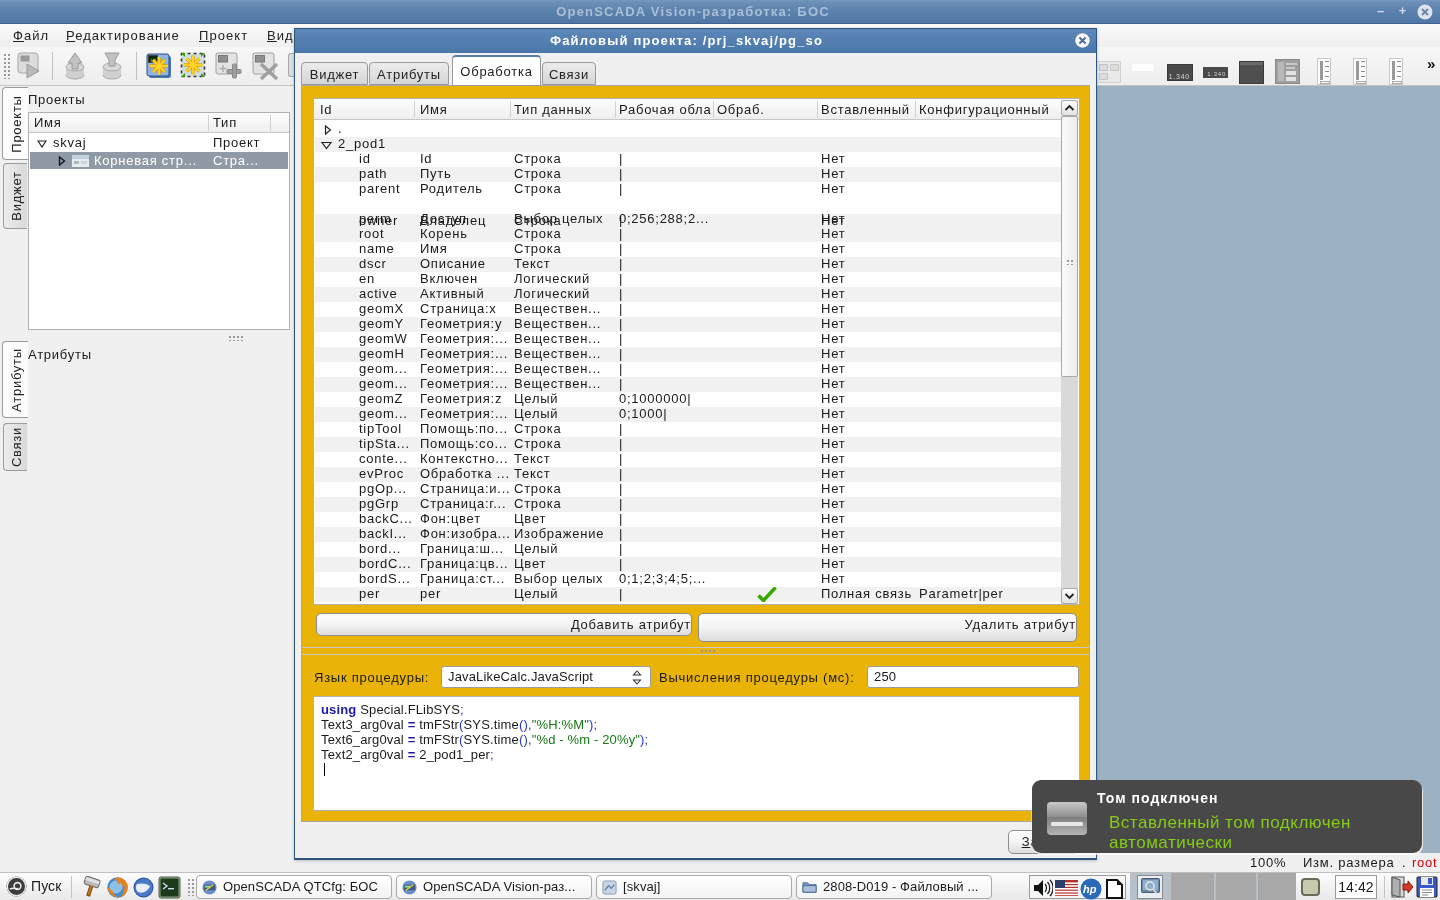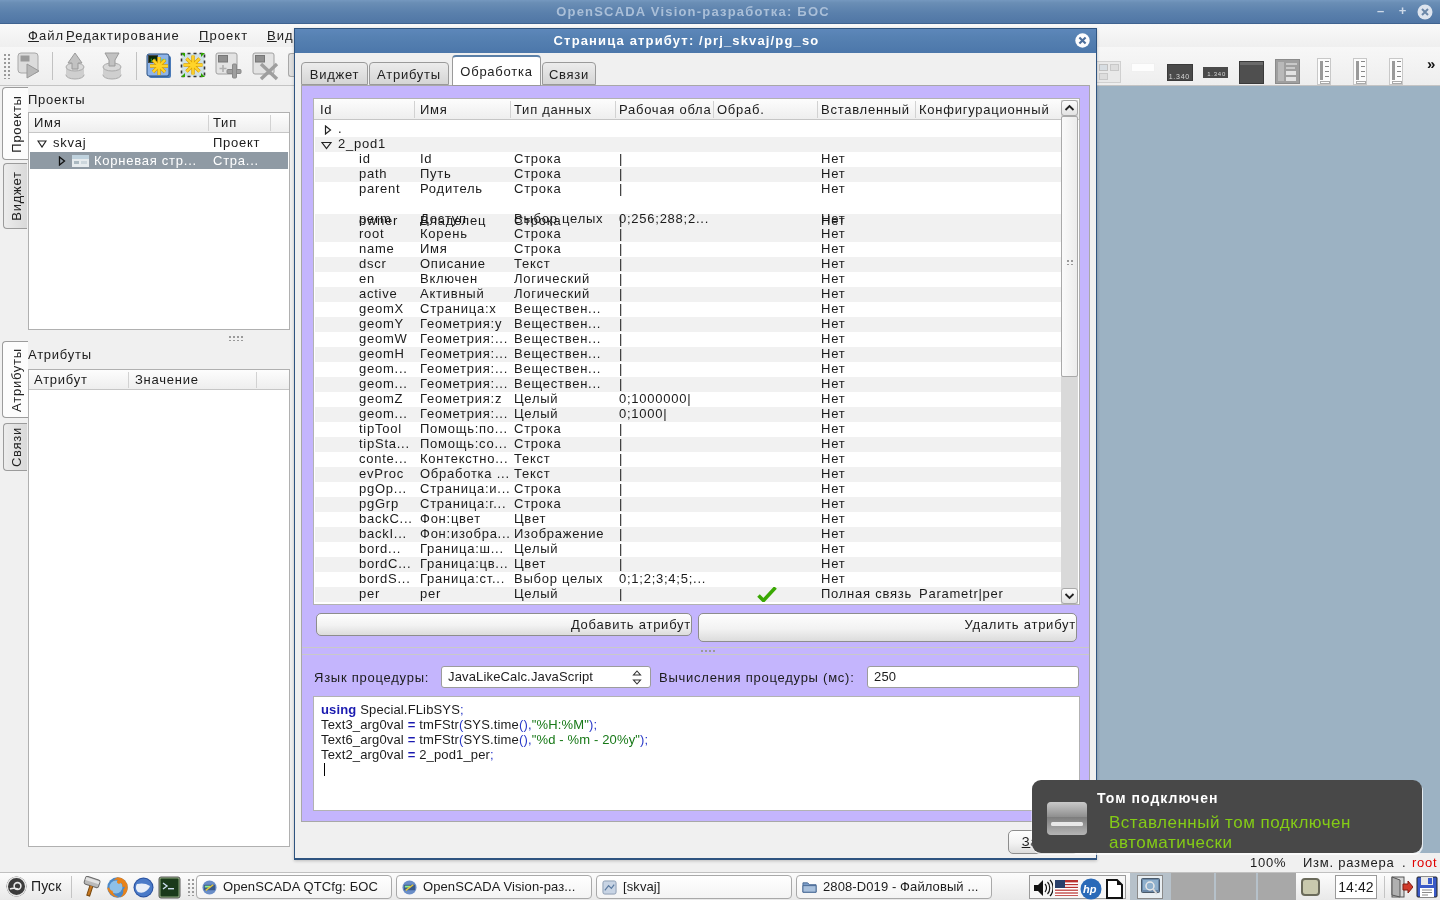--- a/index.html
+++ b/index.html
@@ -25,21 +25,21 @@
 .ltable{left:28px;width:262px;background:#fff;border:1px solid #b0b0b0;}
 .lhead{position:absolute;left:0;top:0;right:0;height:20px;background:linear-gradient(180deg,#fdfdfd,#eeeeee);border-bottom:1px solid #c6c6c6;}
 .lhead span{position:absolute;top:2px;}
 .lhead i{position:absolute;top:2px;width:1px;height:16px;background:#d2d2d2;font-style:normal;}
 
 #dlg{left:294px;top:28px;width:803px;height:832px;background:#f0f0f0;border:1px solid #2f5480;border-bottom-width:2px;box-shadow:0 1px 3px rgba(0,0,0,.22);}
 #dlgtitle{left:0;top:0;width:801px;height:24px;background:linear-gradient(180deg,#5d87ba 0%,#5681b2 35%,#4c77aa 100%);}
 #dlgtitle .t{width:100%;text-align:center;line-height:23px;font-weight:bold;color:#fff;letter-spacing:1.15px;padding-right:18px;}
 .tab{top:33px;height:23px;line-height:23px;text-align:center;background:linear-gradient(180deg,#ececec,#d5d5d5);border:1px solid #9a9a9a;border-radius:4px 4px 0 0;color:#222;}
 .tab.on{top:26px;height:31px;line-height:29px;background:#ffffff;border-top:2px solid #5b80a8;z-index:3;}
-#pane{left:6px;top:56px;width:789px;height:737px;background:#c4b5fd;border:1px solid #a8a8a8;}
+#pane{left:6px;top:56px;width:789px;height:737px;background:#eab308;border:1px solid #a8a8a8;}
 
 #atable{left:11px;top:12px;width:767px;height:507px;background:#fff;border:1px solid #b2b2b2;}
 #ahead{position:absolute;left:0;top:0;width:765px;height:21px;background:linear-gradient(180deg,#fdfdfd,#eeeeee);border-bottom:1px solid #c6c6c6;}
 #ahead span{position:absolute;top:3px;white-space:nowrap;}
 #ahead i{position:absolute;top:2px;width:1px;height:17px;background:#d2d2d2;}
 #abody{position:absolute;left:1px;top:23px;width:747px;height:480px;overflow:hidden;}
 .r{position:absolute;left:0;width:747px;height:15px;line-height:15px;white-space:nowrap;}
 .r.g{background:#f1f1f1;}
 .r span{position:absolute;top:-1px;}
 .c0{left:44px;} .c1{left:105px;} .c2{left:199px;} .c3{left:304px;} .c5{left:506px;} .c6{left:604px;}
@@ -69,21 +69,21 @@
 <div class="abs" id="titlebar">
     <div class="title abs">OpenSCADA Vision-разработка: БОС</div>
  <div class="abs" style="right:52px;top:3px;width:14px;height:16px;color:#cdd9e8;font-weight:bold;text-align:center;">–</div>
  <div class="abs" style="right:30px;top:3px;width:14px;height:16px;color:#cdd9e8;font-weight:bold;text-align:center;">+</div>
  <svg class="abs" style="right:7px;top:4px;" width="16" height="16" viewBox="0 0 16 16">
       <circle cx="8" cy="8" r="7.5" fill="#dde4ee"></circle>
       <path d="M5 5L11 11M11 5L5 11" stroke="#6b87a8" stroke-width="2"></path>
     </svg>
 </div>
 <div class="abs" id="menubar">
- <span class="menuitem abs" style="left:28px;text-align:center;"><u>Ф</u>айл</span>
+ <span class="menuitem abs" style="left:13px;text-align:center;"><u>Ф</u>айл</span>
  <span class="menuitem abs" style="left:66px;"><u>Р</u>едактирование</span>
  <span class="menuitem abs" style="left:199px;"><u>П</u>роект</span>
  <span class="menuitem abs" style="left:267px;"><u>В</u>ид</span>
 </div>
 <div class="abs" id="toolbar">
  <div class="abs dots" style="left:3px;top:6px;width:8px;height:26px;"></div>
  <div class="abs" id="tbicons">
  <svg class="abs" style="left:17px;top:5px;" width="26" height="28" viewBox="0 0 26 28">
    <rect x="1" y="1" width="20" height="20" rx="3" fill="#dcdcdc" stroke="#a8a8a8"></rect>
    <rect x="3.5" y="3.5" width="9" height="6" fill="#9a9a9a"></rect>
@@ -232,33 +232,25 @@
           <rect x="0" y="0" width="17" height="4" fill="#bfd2de"></rect>
           <rect x="2" y="6" width="5" height="3" fill="#aab8c0"></rect>
           <rect x="9" y="6" width="6" height="3" fill="#ccd6dc"></rect>
         </svg>
      <span class="abs" style="left:64px;">Корневая стр...</span>
         <span class="abs" style="left:183px;">Стра...</span>
    </div>
  </div>
  <div class="abs dots" style="left:228px;top:249px;width:16px;height:6px;"></div>
  <div class="abs paneltitle" style="top:261px;">Атрибуты</div>
- <div class="abs ltable" style="top:283px;height:478px;">
-   <div class="lhead">
-        <span style="left:5px;">Атрибут</span>
-        <span style="left:106px;">Значение</span>
-        <i style="left:99px;"></i>
-        <i style="left:227px;"></i>
-      </div>
- </div>
 </div>
 
 <div class="abs" id="dlg">
  <div class="abs" id="dlgtitle">
-      <div class="t abs">Страница атрибут: /prj_skvaj/pg_so</div>
+      <div class="t abs">Файловый проекта: /prj_skvaj/pg_so</div>
   <svg class="abs" style="right:6px;top:4px;" width="15" height="15" viewBox="0 0 15 15">
         <circle cx="7.5" cy="7.5" r="7.2" fill="#fdfdfe"></circle>
         <path d="M4.4 4.4L10.6 10.6M10.6 4.4L4.4 10.6" stroke="#4d6f9c" stroke-width="2.1"></path>
       </svg>
  </div>
  <div class="abs tab" style="left:6px;width:67px;">Виджет</div>
  <div class="abs tab" style="left:74px;width:80px;">Атрибуты</div>
  <div class="abs tab on" style="left:157px;width:89px;">Обработка</div>
  <div class="abs tab" style="left:247px;width:54px;">Связи</div>
  <div class="abs" id="pane">

